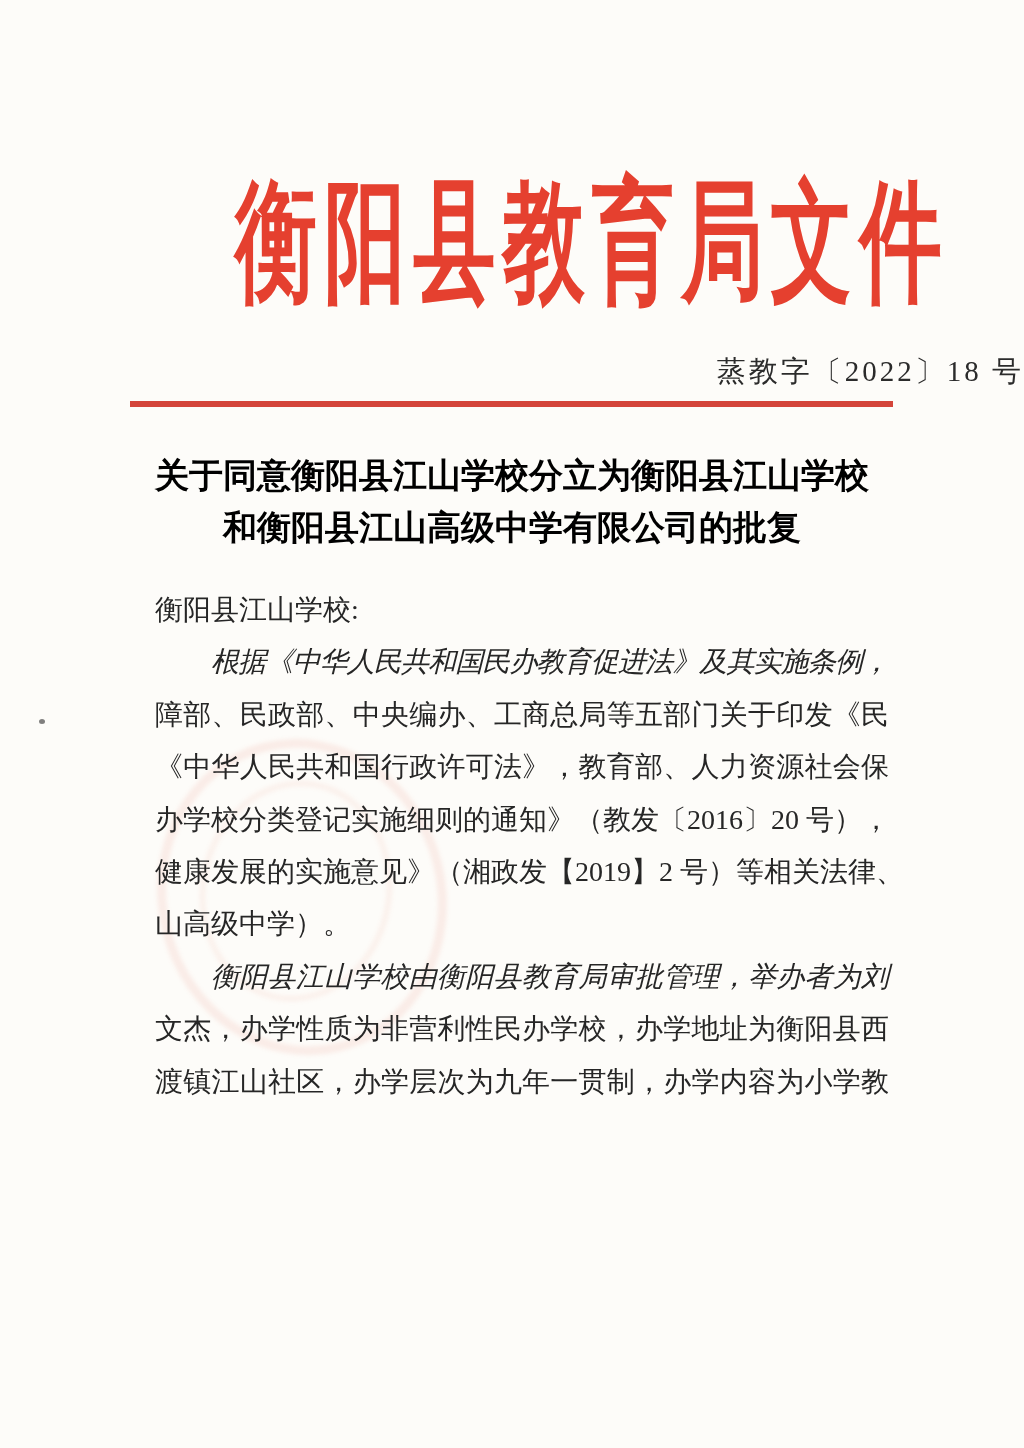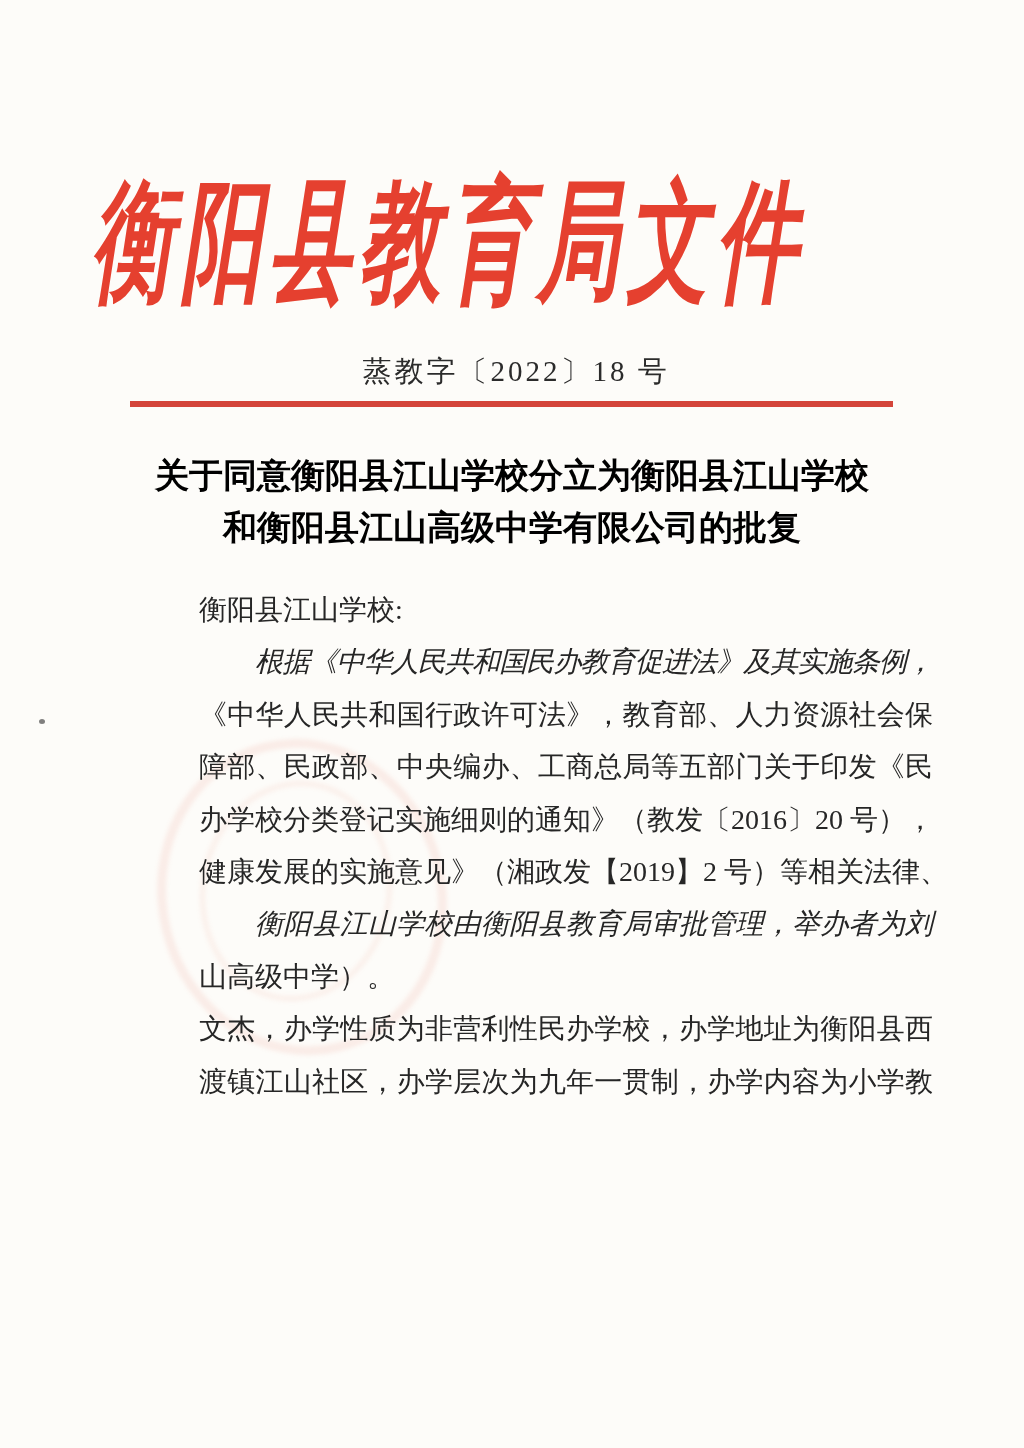--- a/index.html
+++ b/index.html
@@ -13,38 +13,38 @@
     height:1448px;
     margin:0 auto;
     background:#fdfcf9;
     overflow:hidden;
   }
   
   .masthead{
     position:absolute;
     top:168px; left:16px; right:0;
     height:150px;
-    display:flex; align-items:center; justify-content:flex-end;font-style:italic;
+    display:flex; align-items:center; justify-content:flex-start;
   }
   .masthead .txt{
     font-family:"Liberation Serif","DejaVu Serif",serif;
     font-weight:bold;
     font-size:132px;
     line-height:1.0;
     color:#e5402f;
     letter-spacing:12px;
     white-space:nowrap;
     transform:scaleX(0.62);
     transform-origin:center;
   }
   
   .doc-number{
     position:absolute;
     top:352px; left:0; right:0;
-    text-align:center;
+    text-align:right;
     font-size:29px;
     letter-spacing:3px;
     color:#2b2b2b;
     padding-left:8px;
   }
   
   .red-rule{
     position:absolute;
     top:401px; left:130px;
     width:763px; height:6px;
@@ -62,21 +62,20 @@
     color:#000000;
   }
   
   .body-block{
     position:absolute;
     top:584px; left:155px;
     width:734px;
     font-size:28px;
     line-height:52.4px;
     color:#262626;
-    margin-left:44px;
   }
   .ln{
     text-align:justify;
     text-align-last:justify;
     white-space:nowrap;
   }
   .nj{text-align-last:left;text-align:left;}
   .ind{text-indent:2em;font-style:italic;}
   .tight{letter-spacing:-1.1px;}
   
@@ -132,23 +131,23 @@
   <div class="seal-ghost">
     <div class="ring1"></div>
     <div class="ring2"></div>
   </div>
 
   <div class="ink-speck"></div>
 
   <div class="body-block">
     <div class="ln nj">衡阳县江山学校:</div>
     <div class="ln ind tight">根据《中华人民共和国民办教育促进法》及其实施条例，</div>
+    <div class="ln">障部、民政部、中央编办、工商总局等五部门关于印发《民</div>
     <div class="ln">《中华人民共和国行政许可法》，教育部、人力资源社会保</div>
-    <div class="ln">障部、民政部、中央编办、工商总局等五部门关于印发《民</div>
     <div class="ln">办学校分类登记实施细则的通知》（教发〔2016〕20 号），</div>
     <div class="ln">健康发展的实施意见》（湘政发【2019】2 号）等相关法律、</div>
+    <div class="ln nj">山高级中学）。</div>
     <div class="ln ind">衡阳县江山学校由衡阳县教育局审批管理，举办者为刘</div>
-    <div class="ln nj">山高级中学）。</div>
     <div class="ln">文杰，办学性质为非营利性民办学校，办学地址为衡阳县西</div>
     <div class="ln">渡镇江山社区，办学层次为九年一贯制，办学内容为小学教</div>
   </div>
 
 </div>
 
 </body></html>

